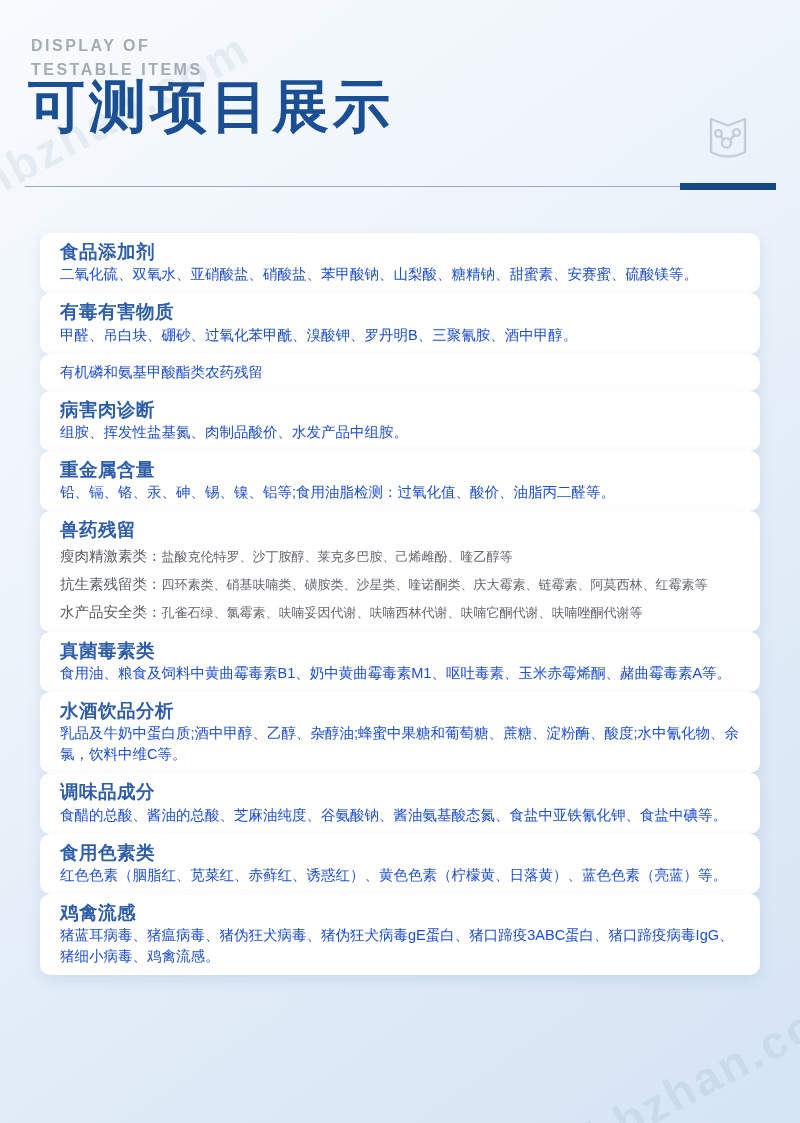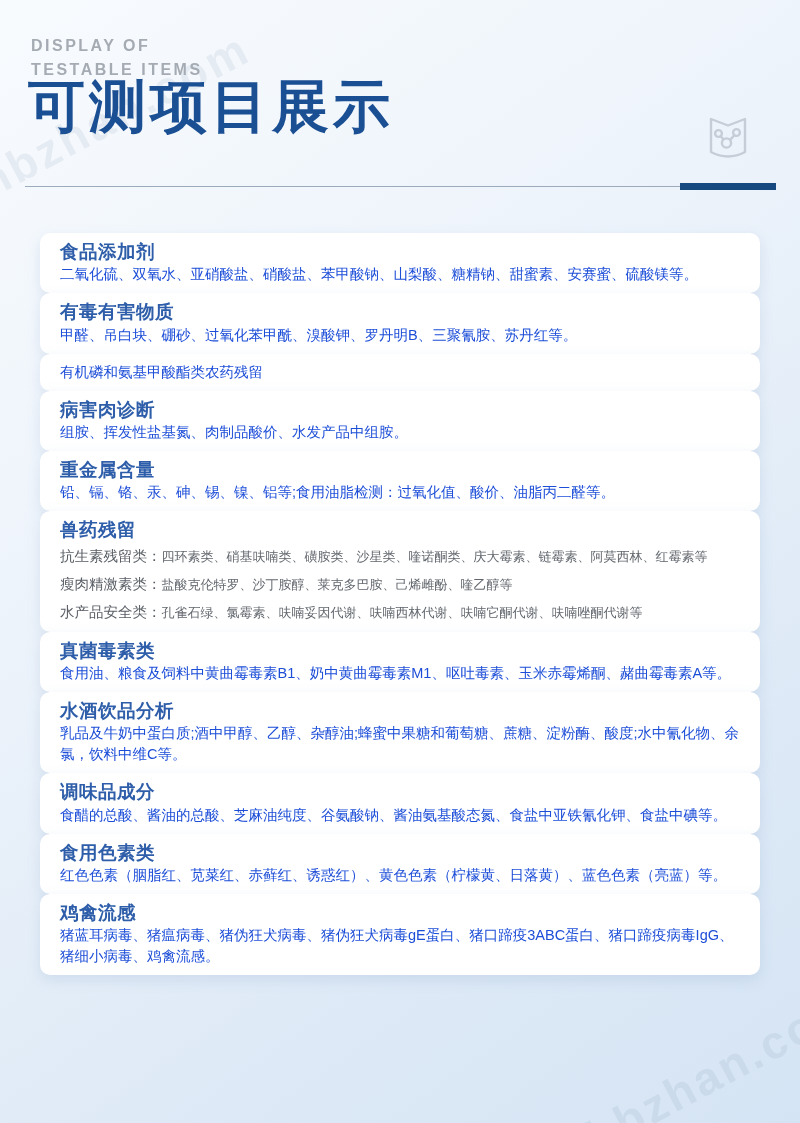--- a/index.html
+++ b/index.html
@@ -92,44 +92,44 @@
 
   <main class="cards">
 
     <section class="card">
       <h3>食品添加剂</h3>
       <p>二氧化硫、双氧水、亚硝酸盐、硝酸盐、苯甲酸钠、山梨酸、糖精钠、甜蜜素、安赛蜜、硫酸镁等。</p>
     </section>
 
     <section class="card">
       <h3>有毒有害物质</h3>
-      <p>甲醛、吊白块、硼砂、过氧化苯甲酰、溴酸钾、罗丹明B、三聚氰胺、苏丹红等。</p>
+      <p>甲醛、吊白块、硼砂、过氧化苯甲酰、溴酸钾、罗丹明B、三聚氰胺、酒中甲醇。</p>
     </section>
 
     <section class="card">
       <p>有机磷和氨基甲酸酯类农药残留</p>
     </section>
 
     <section class="card">
       <h3>病害肉诊断</h3>
       <p>组胺、挥发性盐基氮、肉制品酸价、水发产品中组胺。</p>
     </section>
 
     <section class="card">
       <h3>重金属含量</h3>
       <p>铅、镉、铬、汞、砷、锡、镍、铝等;食用油脂检测：过氧化值、酸价、油脂丙二醛等。</p>
     </section>
 
     <section class="card multi">
       <h3>兽药残留</h3>
       <div class="subrow">
-        <span class="sublabel">抗生素残留类：</span><span class="subvalue">四环素类、硝基呋喃类、磺胺类、沙星类、喹诺酮类、庆大霉素、链霉素、阿莫西林、红霉素等</span>
+        <span class="sublabel">瘦肉精激素类：</span><span class="subvalue">盐酸克伦特罗、沙丁胺醇、莱克多巴胺、己烯雌酚、喹乙醇等</span>
       </div>
       <div class="subrow">
-        <span class="sublabel">瘦肉精激素类：</span><span class="subvalue">盐酸克伦特罗、沙丁胺醇、莱克多巴胺、己烯雌酚、喹乙醇等</span>
+        <span class="sublabel">抗生素残留类：</span><span class="subvalue">四环素类、硝基呋喃类、磺胺类、沙星类、喹诺酮类、庆大霉素、链霉素、阿莫西林、红霉素等</span>
       </div>
       <div class="subrow">
         <span class="sublabel">水产品安全类：</span><span class="subvalue">孔雀石绿、氯霉素、呋喃妥因代谢、呋喃西林代谢、呋喃它酮代谢、呋喃唑酮代谢等</span>
       </div>
     </section>
 
     <section class="card">
       <h3>真菌毒素类</h3>
       <p>食用油、粮食及饲料中黄曲霉毒素B1、奶中黄曲霉毒素M1、呕吐毒素、玉米赤霉烯酮、赭曲霉毒素A等。</p>
     </section>

